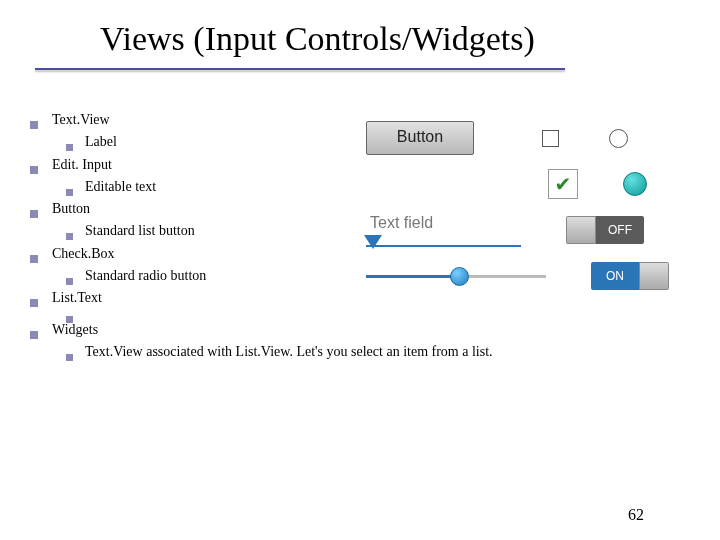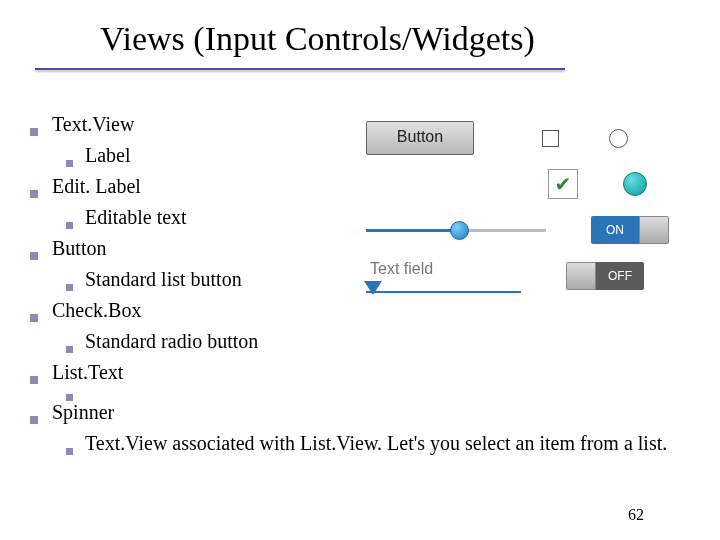--- a/index.html
+++ b/index.html
@@ -32,21 +32,21 @@
     width: 530px;
     height: 0;
     border-top: 2px solid #4c4ca5;
     box-shadow: 0 2px 2px rgba(0,0,0,0.25);
   }
   .bullets {
     position: absolute;
     left: 30px;
     top: 110px;
     width: 660px;
-    font-size: 20px;
+    font-size: 14px;
     line-height: 1.45;
   }
   .b1 {
     display: flex;
     align-items: baseline;
     margin-bottom: 2px;
   }
   .b1 .sq {
     width: 8px;
     height: 8px;
@@ -252,21 +252,21 @@
         <span class="sq"></span>
         <span>Text.View</span>
       </div>
     <div class="b2">
         <span class="sq"></span>
         <span>Label</span>
       </div>
 
     <div class="b1">
         <span class="sq"></span>
-        <span>Edit. Label</span>
+        <span>Edit. Input</span>
       </div>
     <div class="b2">
         <span class="sq"></span>
         <span>Editable text</span>
       </div>
 
     <div class="b1">
         <span class="sq"></span>
         <span>Button</span>
       </div>
@@ -288,21 +288,21 @@
     <div class="b1">
         <span class="sq"></span>
         <span>List.Text</span>
       </div>
     <div class="b2">
         <span class="sq"></span>
       </div>
 
     <div class="b1">
         <span class="sq"></span>
-        <span>Spinner</span>
+        <span>Widgets</span>
       </div>
     <div class="b2">
         <span class="sq"></span>
         <span>Text.View associated with List.View. Let's you select an item from a list.</span>
       </div>
   </div>
 
   <div class="widgets">
 
     <div class="row">
@@ -312,39 +312,39 @@
     </div>
 
     <div class="row">
       <div class="cb-star">
         <span class="tick">✔</span>
       </div>
       <div class="radio-filled"></div>
     </div>
 
     <div class="row">
+      <div class="textfield">
+        <span class="tf-label">Text field</span>
+        <div class="tf-line"></div>
+        <div class="tf-caret"></div>
+      </div>
+      <div class="toggle off">
+        <div class="handle"></div>
+        <div class="lbl">OFF</div>
+      </div>
+    </div>
+
+    <div class="row">
       <div class="seek">
         <div class="track"></div>
         <div class="fill"></div>
         <div class="thumb"></div>
       </div>
       <div class="toggle on">
         <div class="lbl">ON</div>
         <div class="handle"></div>
       </div>
     </div>
 
-    <div class="row">
-      <div class="textfield">
-        <span class="tf-label">Text field</span>
-        <div class="tf-line"></div>
-        <div class="tf-caret"></div>
-      </div>
-      <div class="toggle off">
-        <div class="handle"></div>
-        <div class="lbl">OFF</div>
-      </div>
-    </div>
-
   </div>
 
   <div class="page-num">62</div>
 </div>
 
 </body></html>

